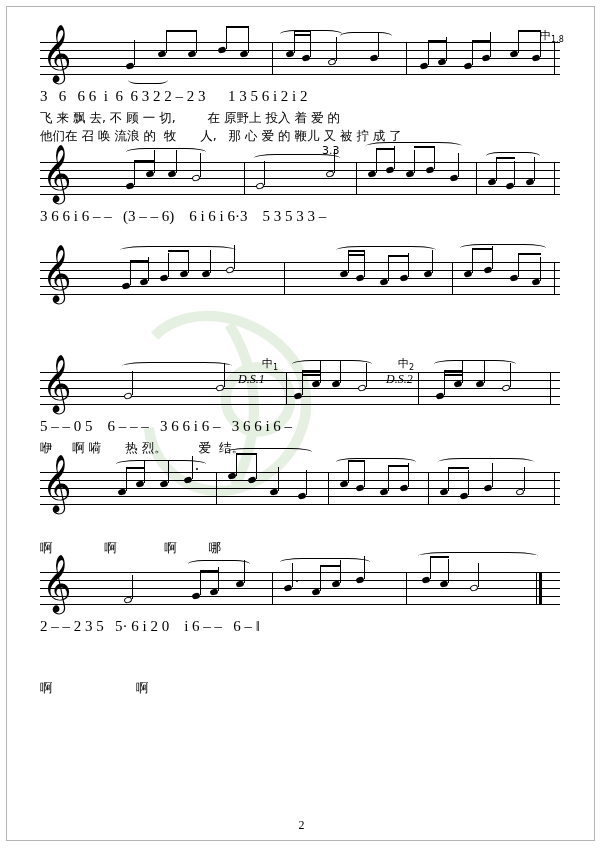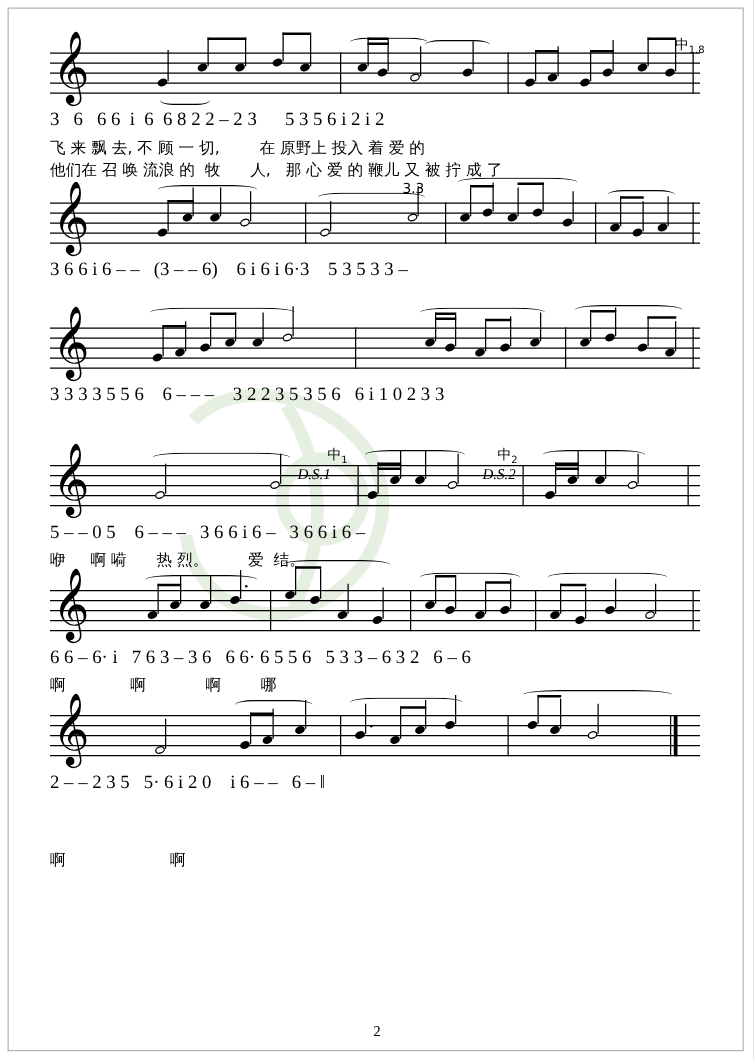--- a/index.html
+++ b/index.html
@@ -246,21 +246,21 @@
 
     <div class="slur" style="left:240px; top:-12px; width:62px;"></div>
     <div class="slur" style="left:300px; top:-10px; width:52px;"></div>
     <div class="slur" style="left:88px; top:34px; width:40px; border-top:none; border-bottom:1.2px solid #000; border-radius:50%/100%;"></div>
   </div>
 
   <div class="marking" style="left:540px; top:28px;">
     中<span class="sub">1.8</span>
   </div>
 
-  <div class="numrow" style="top:88px;">3   6   6 6  i  6  6 8 2 2 – 2 3      5 3 5 6 i 2 i 2</div>
+  <div class="numrow" style="top:88px;">3   6   6 6  i  6  6 3 2 2 – 2 3      1 3 5 6 i 2 i 2</div>
   <div class="lyricrow" style="top:128px;">他们在 召 唤 流浪 的  牧      人,   那 心 爱 的 鞭儿 又 被 拧 成 了</div>
   <div class="lyricrow" style="top:110px;">飞 来 飘 去, 不 顾 一 切,        在 原野上 投入 着 爱 的</div>
 
   <div class="marking" style="left:322px; top:144px;">
     <span>3.3</span>
   </div>
 
   <div class="system" style="top:162px;">
     <div class="stafflines">
       <div class="sl0"></div>
@@ -376,21 +376,20 @@
 
     <div class="endbar" style="left:514px;">
         <div class="thin"></div>
       </div>
 
     <div class="slur" style="left:80px; top:-16px; width:116px;"></div>
     <div class="slur" style="left:296px; top:-16px; width:100px;"></div>
     <div class="slur" style="left:420px; top:-18px; width:86px;"></div>
   </div>
 
-  <div class="numrow" style="top:308px;">3 3 3 3 5 5 6    6 – – –    3 2 2 3 5 3 5 6   6 i 1 0 2 3 3</div>
 
   <div class="marking" style="left:262px; top:356px;">
     中<span class="sub">1</span>
   </div>
   <div class="marking" style="left:398px; top:356px;">
     中<span class="sub">2</span>
   </div>
   <div class="italic-mark" style="left:238px; top:372px;">
     <span>D.S.1</span>
   </div>
@@ -507,21 +506,20 @@
     <div class="endbar" style="left:514px;">
         <div class="thin"></div>
       </div>
 
     <div class="slur" style="left:76px; top:-12px; width:90px;"></div>
     <div class="slur" style="left:186px; top:-24px; width:86px;"></div>
     <div class="slur" style="left:296px; top:-14px; width:80px;"></div>
     <div class="slur" style="left:398px; top:-14px; width:96px;"></div>
   </div>
 
-  <div class="numrow" style="top:518px;">6 6 – 6· i   7 6 3 – 3 6   6 6· 6 5 5 6   5 3 3 – 6 3 2   6 – 6</div>
   <div class="lyricrow" style="top:540px;">啊             啊            啊        哪</div>
 
   <div class="system" style="top:572px;">
     <div class="stafflines">
       <div class="sl0"></div>
         <div class="sl1"></div>
         <div class="sl2"></div>
         <div class="sl3"></div>
         <div class="sl4"></div>
     </div>

